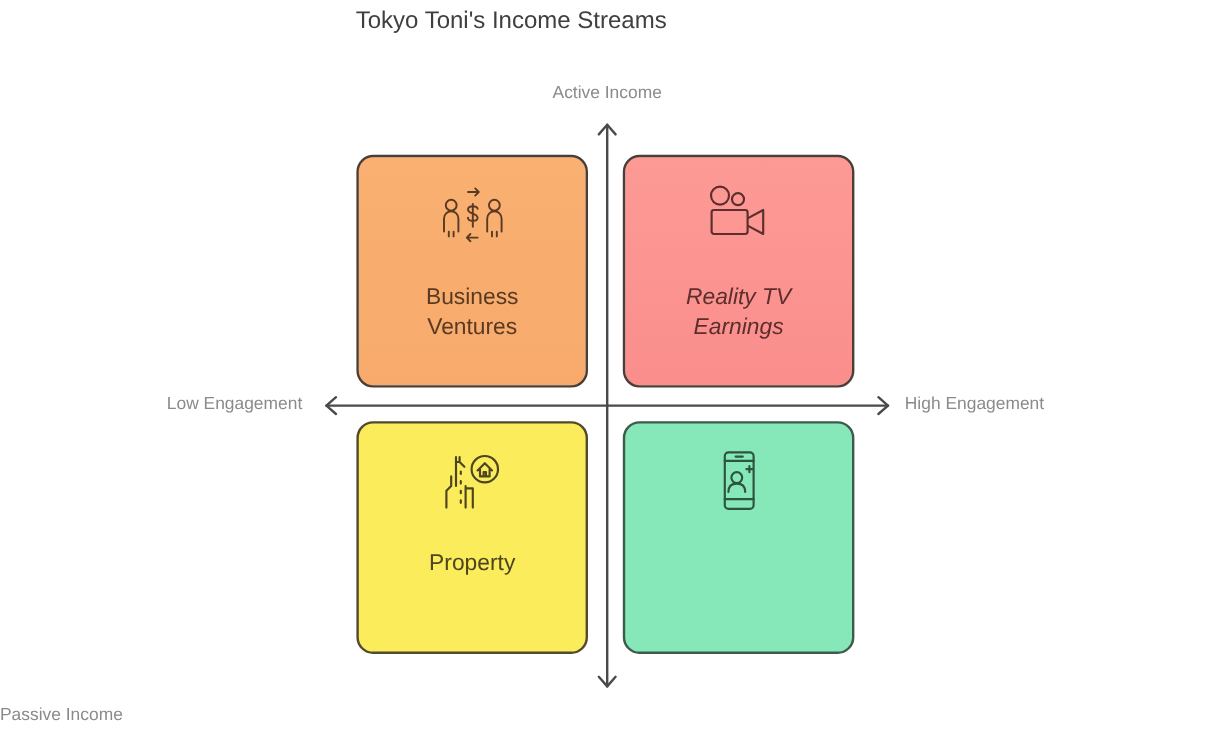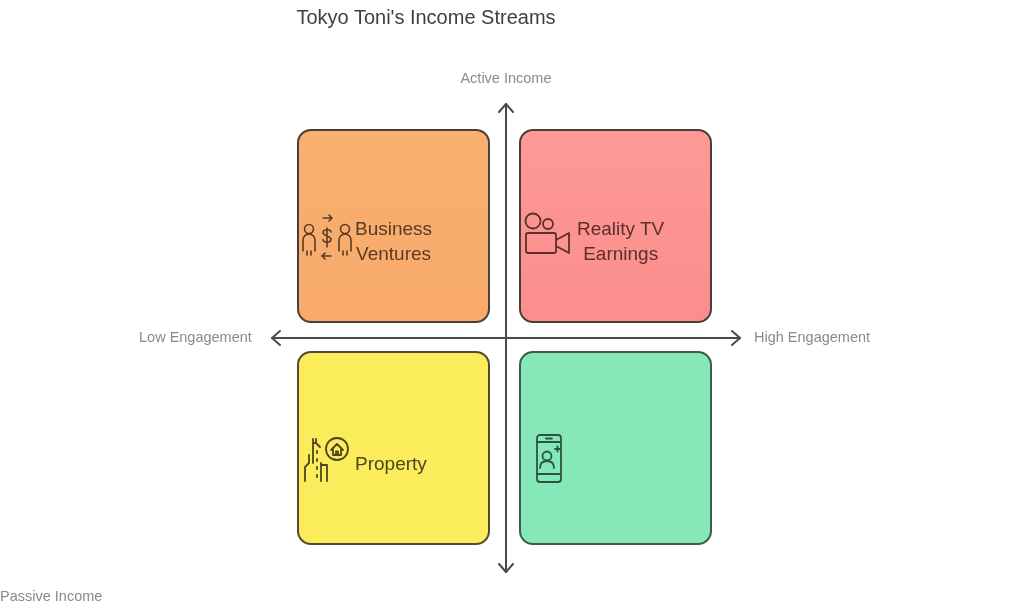--- a/index.html
+++ b/index.html
@@ -7,28 +7,28 @@
          font-family: "Liberation Sans", "DejaVu Sans", sans-serif; }
   .title { position: absolute; left: 0; width: 852px; top: 6px; text-align: center;
            font-size: 20px; color: #3f3f3f; }
   .axis-label { position: absolute; font-size: 14.5px; color: #8a8a8a; white-space: nowrap; }
   #lbl-top { left: 0; width: 1012px; top: 70px; text-align: center; }
   #lbl-bottom { left: 0; width: 1012px; top: 588px; text-align: left; }
   #lbl-left { left: 139px; top: 329px; }
   #lbl-right { left: 754px; top: 329px; }
   .axes { position: absolute; left: 0; top: 0; }
   .box { position: absolute; width: 193px; height: 194px; border: 2px solid #4a3f38;
-         border-radius: 14px; box-sizing: border-box; display: flex; 
+         border-radius: 14px; box-sizing: border-box; display: flex; flex-direction: column;
          align-items: center; }
   .box .icon { margin-top: 22px; width: 56px; height: 52px; }
   .box .label { margin-top: 30px; font-size: 19px; line-height: 25px; text-align: center; }
   #box-bv { left: 297px; top: 129px; background: linear-gradient(#f9b071, #f7aa6c); }
   #box-bv .label { color: #5a3a22; }
   #box-rt { left: 519px; top: 129px; background: linear-gradient(#fd9a96, #fa8e8c); }
-  #box-rt .label { color: #5c2e2c; }
+  #box-rt .label { color: #5c2e2c; font-style: italic; }
   #box-pi { left: 297px; top: 351px; background: #fbec5c; }
   #box-pi .label { color: #4d4520; }
   #box-sm { left: 519px; top: 351px; background: #86e8b9; border-color: #3e5a4a; }
   #box-sm .label { color: #2c5440; }
   #box-pi { border-color: #514a2e; }
 </style>
 </head>
 <body>
 
 <div class="title">Tokyo Toni's Income Streams</div>

